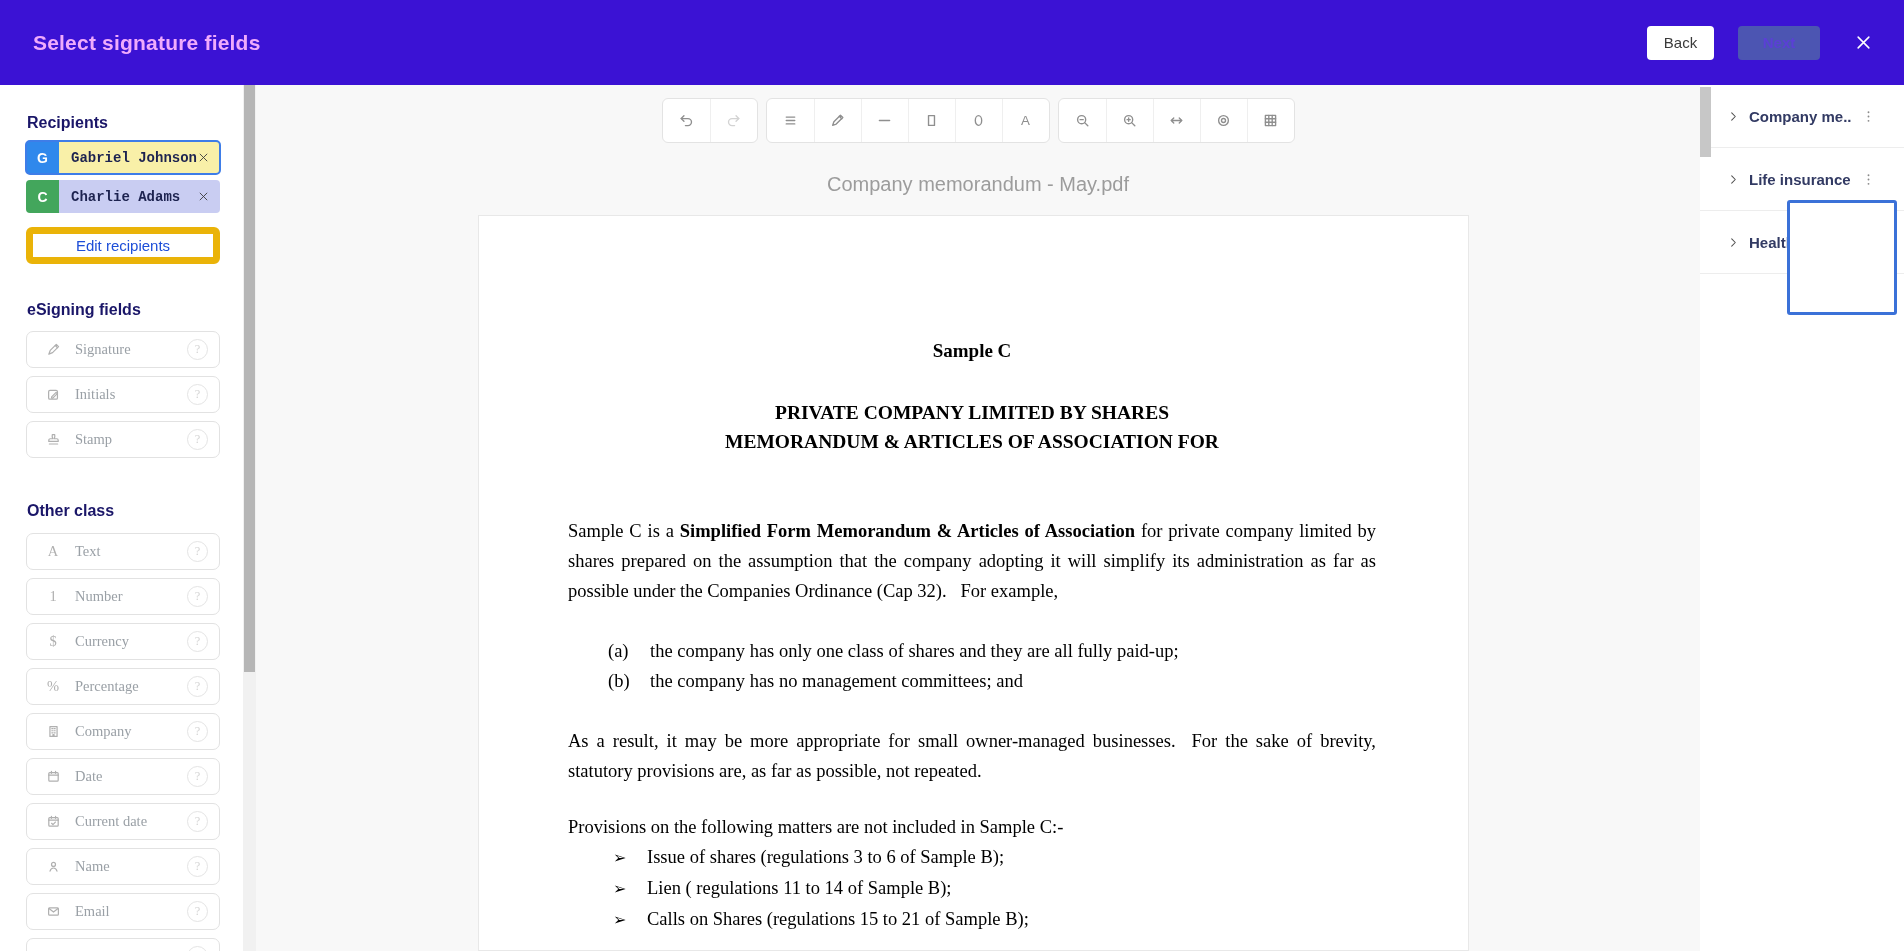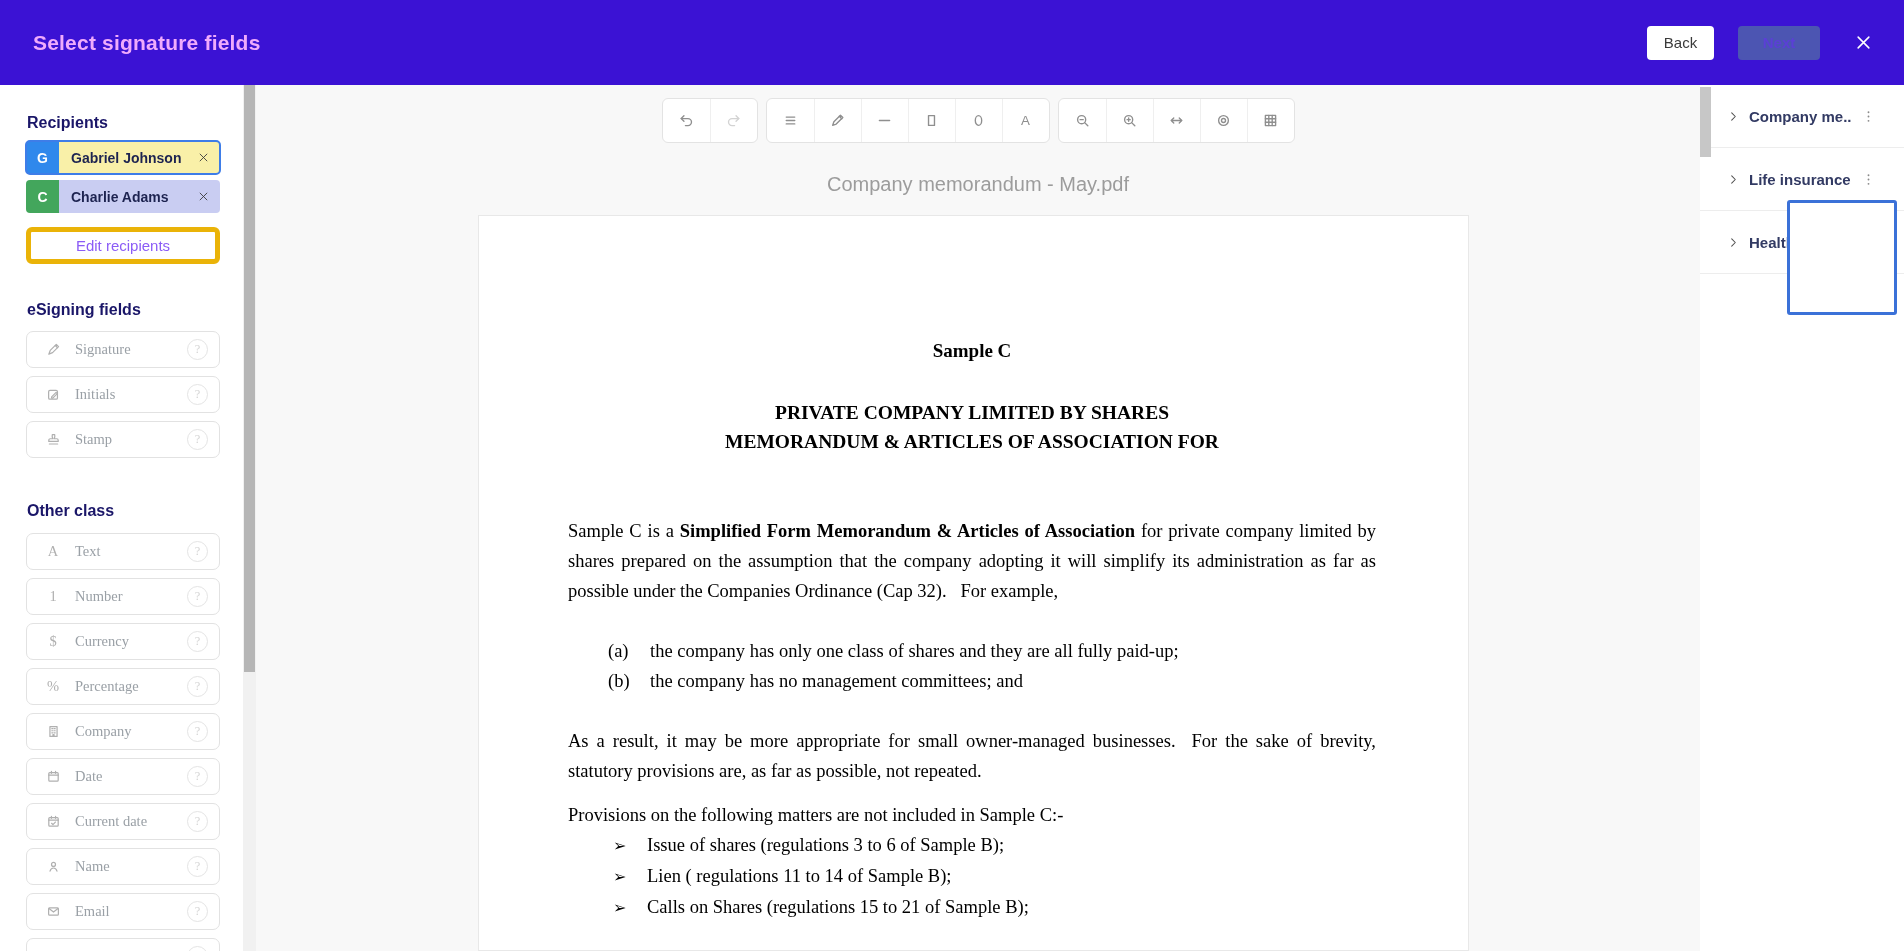--- a/index.html
+++ b/index.html
@@ -39,28 +39,28 @@
   .side-heading.h-esign{ margin-top:37px; margin-bottom:12px; }
   .side-heading.h-other{ margin-top:44px; margin-bottom:13px; }
 
   .recipient-row{
     display:flex; width:194px; height:33px; border-radius:4px;
     overflow:hidden; margin-bottom:6px; cursor:pointer;
   }
   .recipient-row.selected{ outline:2px solid #3E7DE8; outline-offset:-1px; }
   .r-avatar{ width:33px; display:flex; align-items:center; justify-content:center;
     color:#fff; font-weight:700; font-size:14px; }
-  .r-body{ flex:1; display:flex; align-items:center; padding:0 10px 0 12px; min-width:0; }
+  .r-body{ flex:1; display:flex; align-items:center; padding:0 10px 0 12px; min-width:0;font-family:Liberation Mono, monospace; }
   .r-name{ flex:1; font-size:14px; font-weight:700; color:#1d2350; white-space:nowrap; overflow:hidden; }
   .r-close{ color:#3a3a3a; cursor:pointer; }
   .r-close svg{ width:13px; height:13px; }
 
   .edit-btn{
     margin-top:8px; width:194px; height:37px; background:#fff;
-    border:5px solid #eab308; border-radius:6px; color:#8b5cf6;
+    border:7px solid #eab308; border-radius:6px; color:#1d4ed8;
     font-family:inherit; font-size:15px; cursor:pointer;
   }
 
   .pill{
     width:194px; height:37px; background:#fff; border:1px solid #e2e2e2; border-radius:7px;
     display:flex; align-items:center; padding:0 11px 0 17px; margin-bottom:8px; cursor:grab;font-family:Liberation Serif, serif;
   }
   .p-icon{ width:18px; display:flex; align-items:center; justify-content:center;
     color:#b0b0b0; font-size:14.5px; }
   .p-icon svg{ width:15px; height:15px; }
@@ -98,21 +98,21 @@
   }
   .doc-h1{ text-align:center; font-weight:bold; font-size:19px; line-height:22px; }
   .doc-h2block{ margin-top:36px; }
   .doc-h2{ text-align:center; font-weight:bold; font-size:19.5px; line-height:29px; }
   .doc-p{ text-align:justify; line-height:30px; }
   .p1{ margin-top:60px; }
   .doc-list{ margin-top:30px; }
   .doc-li{ line-height:30px; padding-left:40px; }
   .li-m{ display:inline-block; width:42px; }
   .p2{ margin-top:30px; }
-  .p3{ margin-top:14px; }
+  .p3{ margin-top:26px; }
   .doc-bullet{ line-height:30px; padding-left:45px; }
   .b-m{ display:inline-block; width:34px; font-size:16px; }
 
   .viewer-thumb{ position:absolute; left:1700px; top:87px; width:11px; height:70px; background:#c7c7c7; z-index:3; }
 
   
   .right-panel{ position:absolute; left:1700px; top:85px; width:204px; height:866px; background:#fff;font-weight:bold; }
   .rp-row{
     height:63px; display:flex; align-items:center; gap:9px;
     padding:0 28px 0 27px; border-bottom:1px solid #ededed; cursor:pointer;

